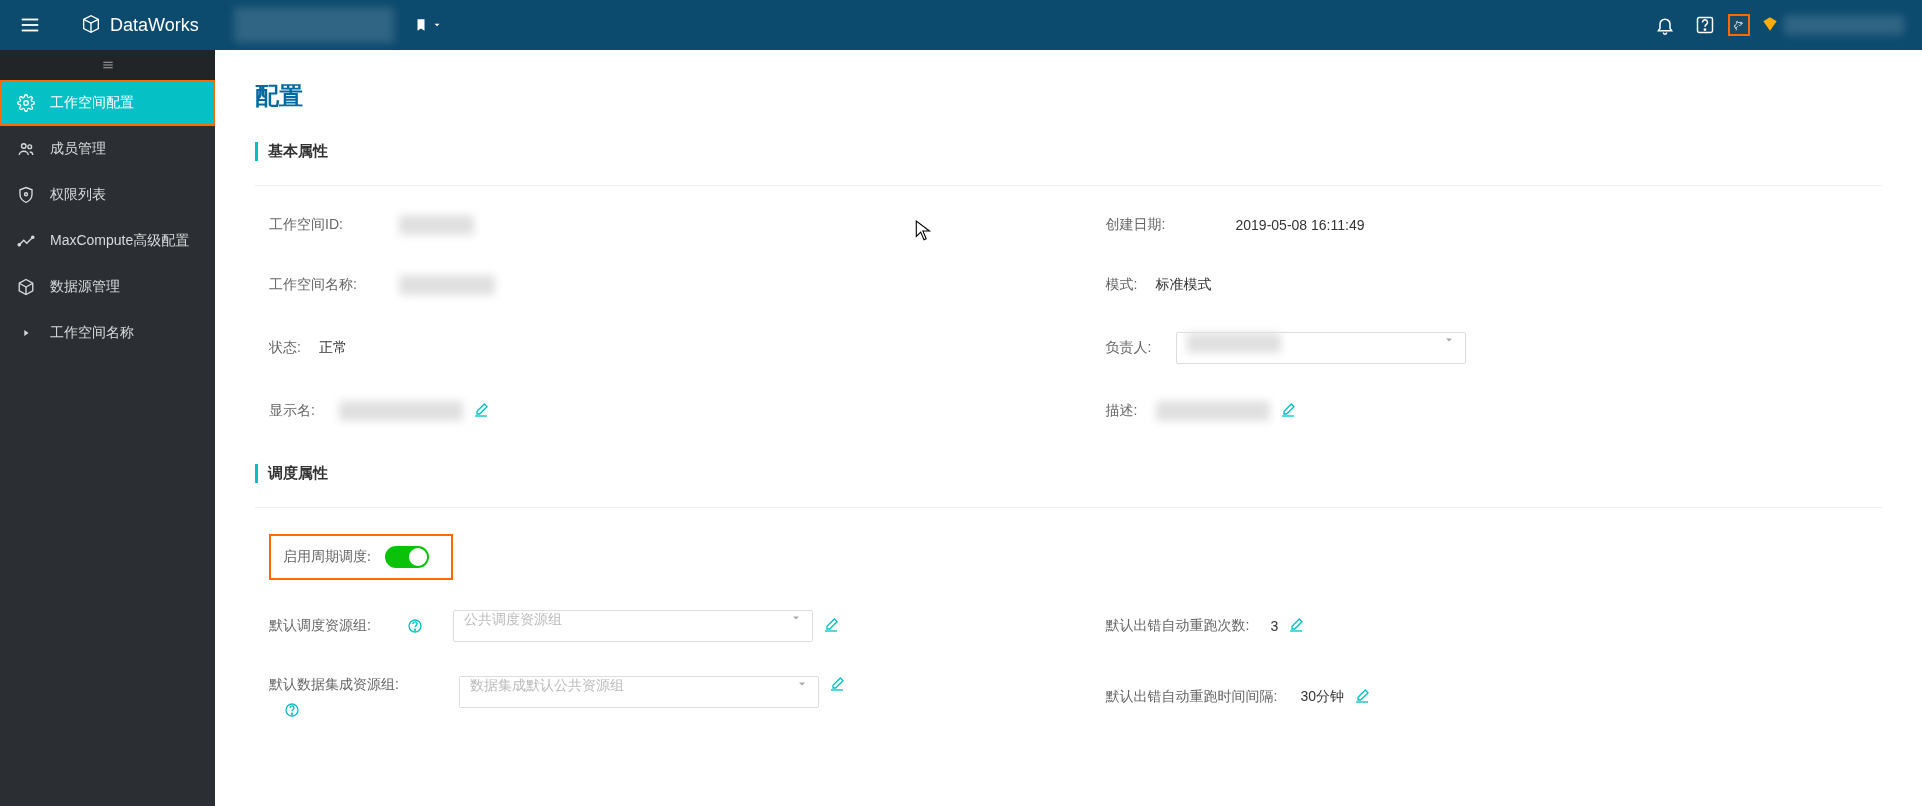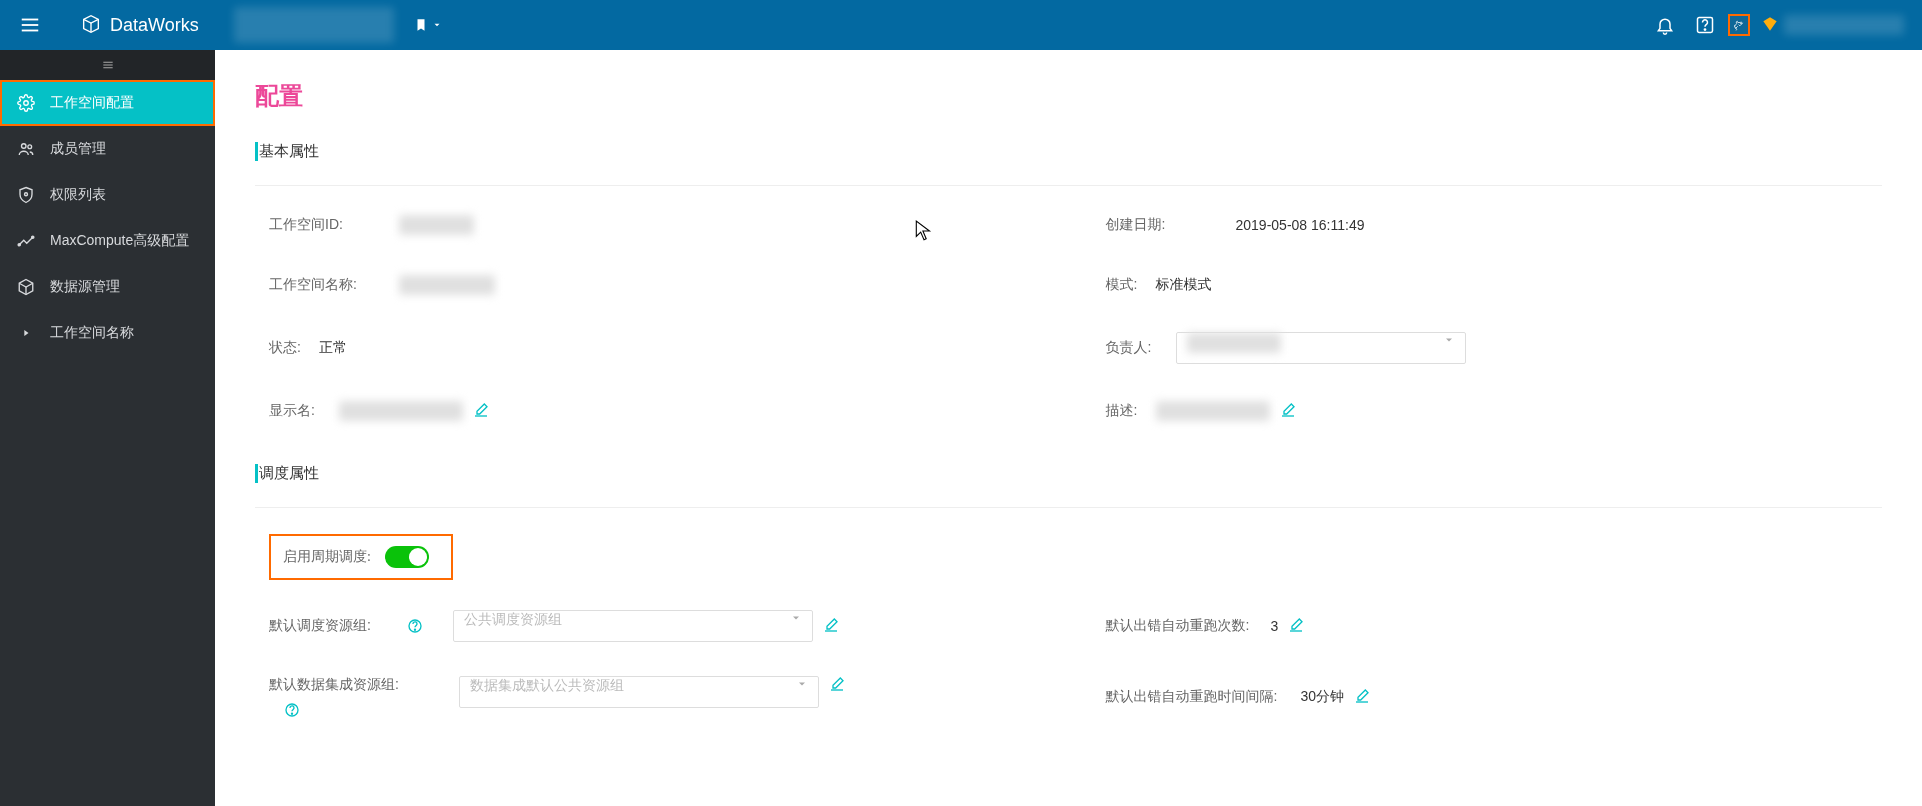--- a/index.html
+++ b/index.html
@@ -1,17 +1,17 @@
 <!DOCTYPE html>
 <html><head>
 <meta charset="utf-8">
 <style>
 * { box-sizing: border-box; margin: 0; padding: 0; }
 body { font-family: -apple-system, BlinkMacSystemFont, "Segoe UI", "Microsoft YaHei", sans-serif; font-size: 14px; color: #333; background: #fff; }
-.topbar { height: 50px; background: #0369a1; display: flex; align-items: center; color: #fff; }
+.topbar { height: 50px; background: #0c4a6e; display: flex; align-items: center; color: #fff; }
 .hamburger-box { width: 60px; height: 50px; display: flex; align-items: center; justify-content: center; cursor: pointer; }
 .logo-box { display: flex; align-items: center; gap: 8px; padding: 0 20px; }
 .logo-icon svg { width: 22px; height: 22px; }
 .logo-text { font-size: 18px; font-weight: 500; }
 .breadcrumb-blur { margin-left: 15px; display: flex; align-items: center; gap: 8px; }
 .blur-box { height: 36px; min-width: 90px; filter: blur(4px); background: rgba(255,255,255,0.15); border-radius: 2px; }
 .bookmark-dd { display: flex; align-items: center; gap: 4px; margin-left: 12px; cursor: pointer; }
 .topbar-spacer { flex: 1; }
 .topbar-icons { display: flex; align-items: center; gap: 18px; padding-right: 18px; }
 .topbar-icons .icn { width: 22px; height: 22px; display: flex; align-items: center; justify-content: center; cursor: pointer; }
@@ -19,22 +19,22 @@
 .user-blur { display: flex; align-items: center; gap: 6px; }
 .user-blur .diamond { color: #ffad0d; }
 .layout { display: flex; height: calc(100vh - 50px); }
 .sidebar { width: 215px; background: #2b2f33; color: #d8dadd; flex-shrink: 0; }
 .sidebar-collapse { height: 30px; display: flex; align-items: center; justify-content: center; color: #aaa; background: #222528; }
 .nav-item { display: flex; align-items: center; gap: 14px; padding: 14px 16px; cursor: pointer; color: #d8dadd; }
 .nav-item.active { background: #05c1c6; color: #fff; align-items: flex-end; }
 .nav-item.highlighted { outline: 2px solid #ff6a00; outline-offset: -2px; }
 .nav-item .nicon { width: 20px; display: flex; justify-content: center; }
 .content { flex: 1; overflow-y: auto; padding: 30px 40px 60px 40px; position: relative; }
-.page-title { font-size: 24px; margin-bottom: 30px; color: #ec4899; }
-.section-header { border-left: 3px solid #05c1c6; padding-left: 1px; font-size: 15px; color: #333; margin-bottom: 24px; }
+.page-title { font-size: 24px; margin-bottom: 30px; color: #0369a1; }
+.section-header { border-left: 3px solid #05c1c6; padding-left: 10px; font-size: 15px; color: #333; margin-bottom: 24px; font-weight: bold; }
 .section { margin-bottom: 40px; }
 .field-grid { display: grid; grid-template-columns: 1fr 1fr; row-gap: 34px; column-gap: 60px; padding-left: 14px; }
 .field { display: flex; align-items: center; min-height: 26px; }
 .field-label { color: #666; min-width: 130px; }
 .field-value { color: #333; }
 .blur-text { filter: blur(4px); background: #e0e0e0; color: transparent; border-radius: 2px; padding: 2px 20px; }
 .edit-icon { color: #05c1c6; margin-left: 10px; cursor: pointer; }
 .help-icon { color: #05c1c6; margin-left: 8px; cursor: pointer; display: inline-flex; }
 .select-box { display: inline-flex; align-items: flex-start; justify-content: space-between; border: 1px solid #ddd; border-radius: 2px; height: 32px; padding: 0 10px; color: #333; min-width: 300px; cursor: pointer; }
 .chevron-down { color: #aaa; }

